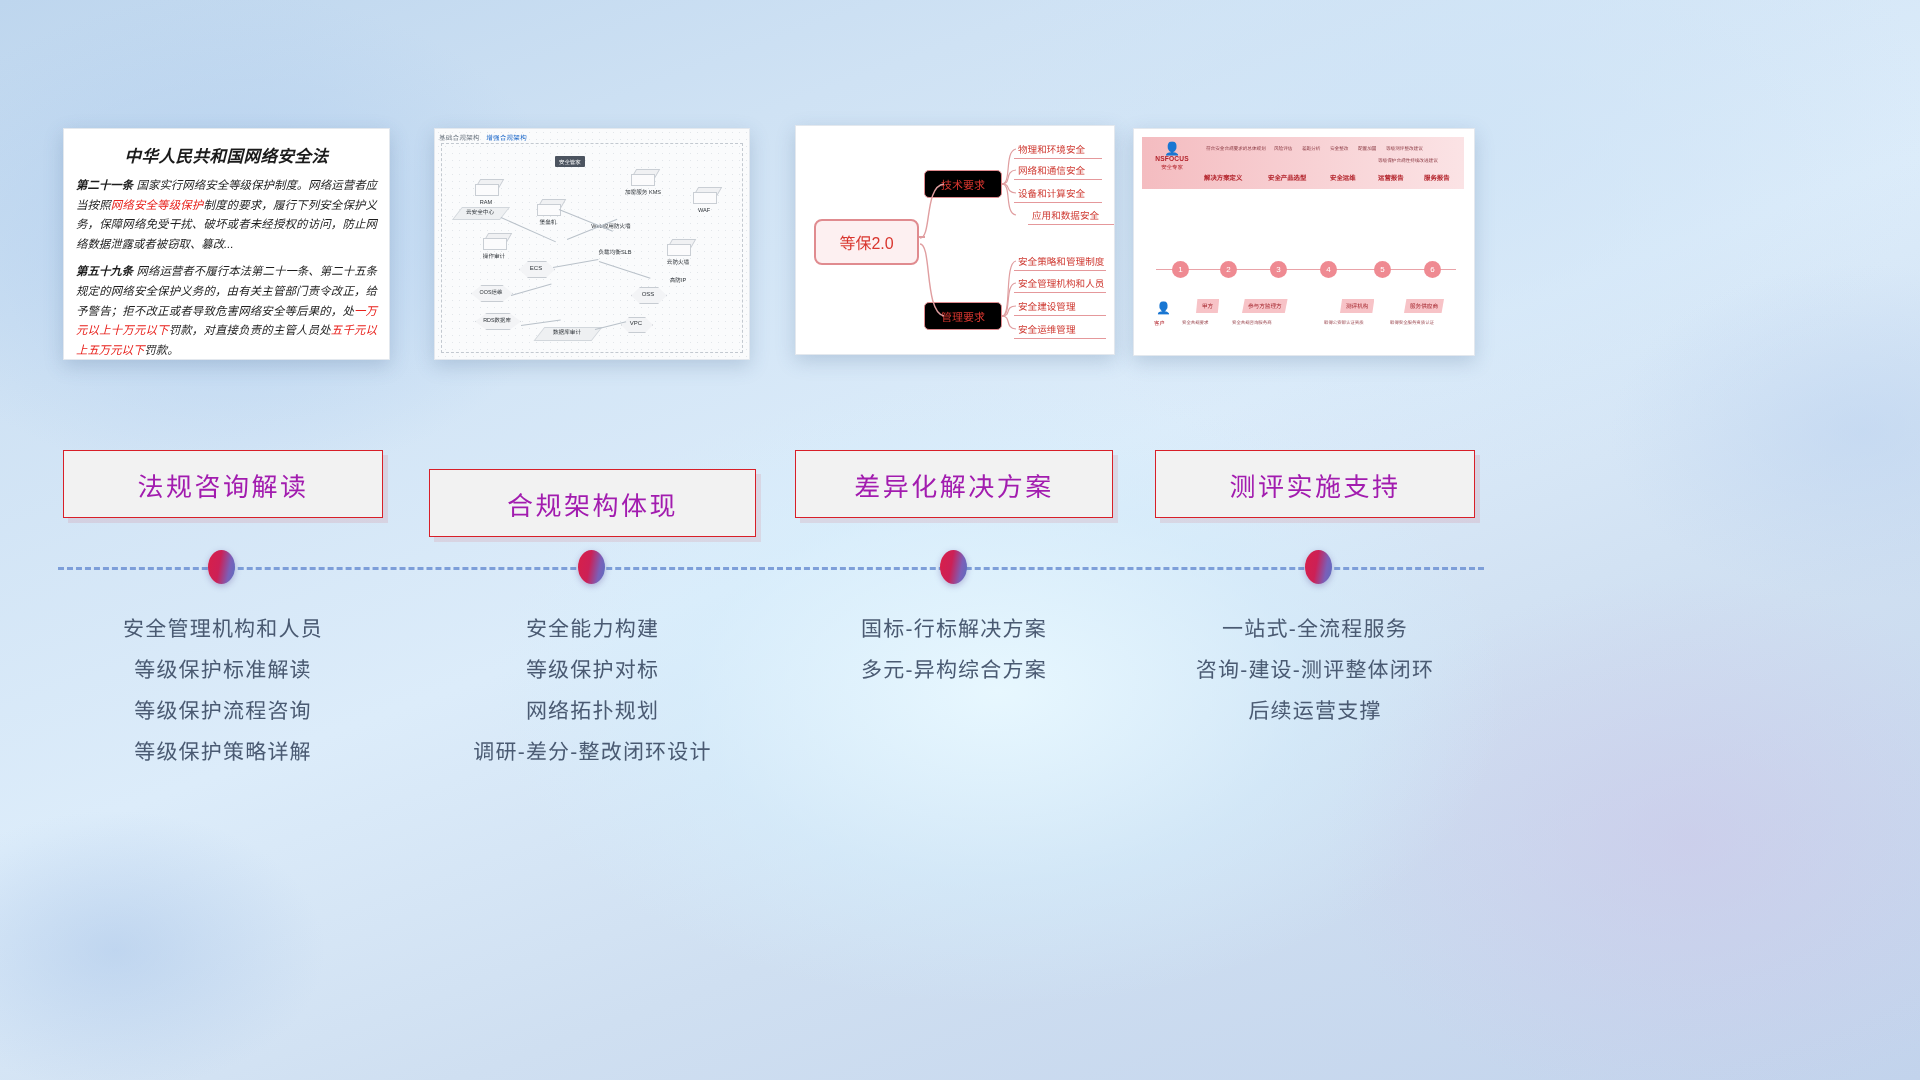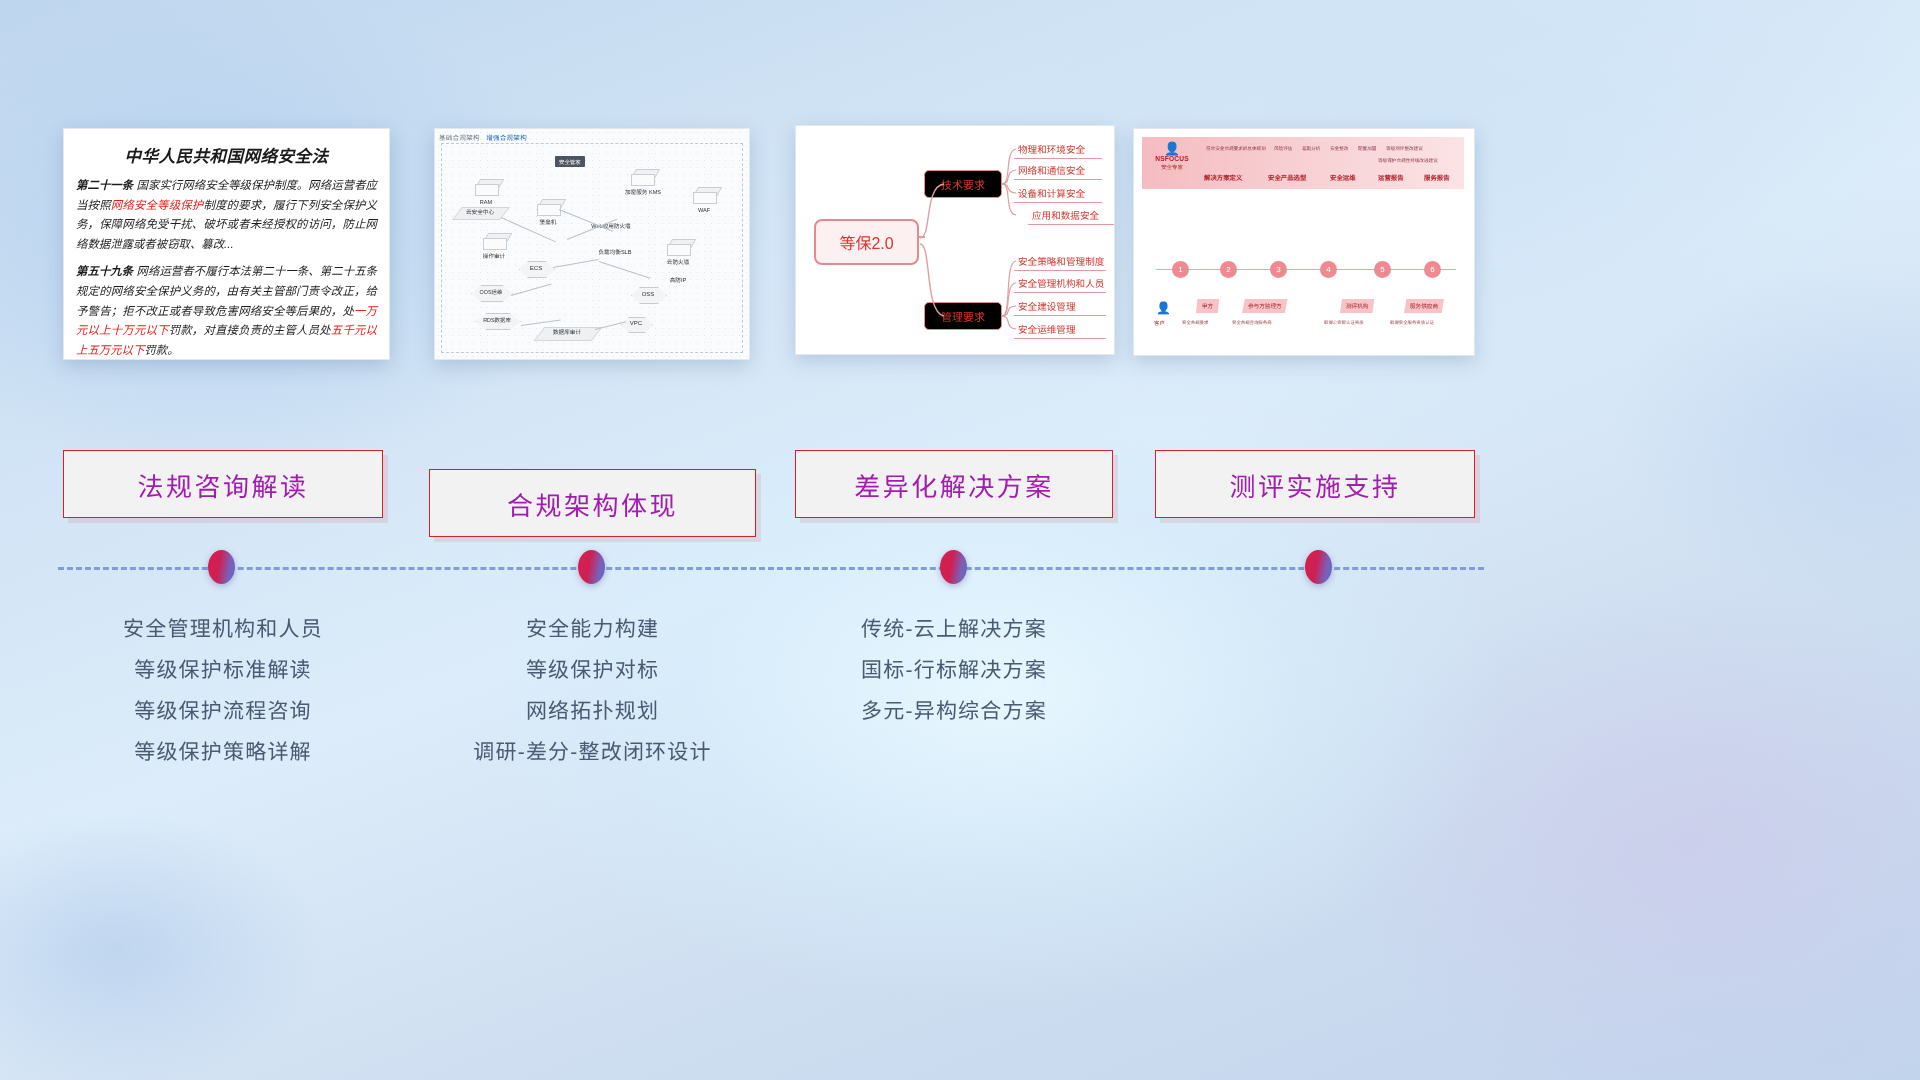--- a/index.html
+++ b/index.html
@@ -336,19 +336,25 @@
   <div class="col col-2">
     <ul>
       <li>安全能力构建</li>
       <li>等级保护对标</li>
       <li>网络拓扑规划</li>
       <li>调研-差分-整改闭环设计</li>
     </ul>
   </div>
   <div class="col col-3">
     <ul>
-      <li>传统-云上解决方案</li>
       <li>国标-行标解决方案</li>
       <li>多元-异构综合方案</li>
     </ul>
   </div>
+  <div class="col col-4">
+    <ul>
+      <li>一站式-全流程服务</li>
+      <li>咨询-建设-测评整体闭环</li>
+      <li>后续运营支撑</li>
+    </ul>
+  </div>
 
 </div>
 
 </body></html>

